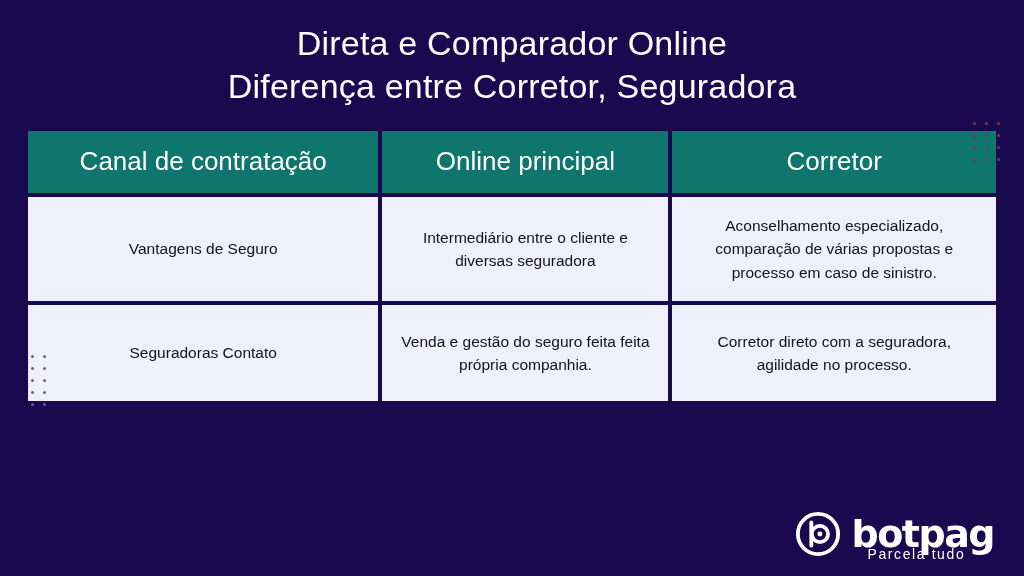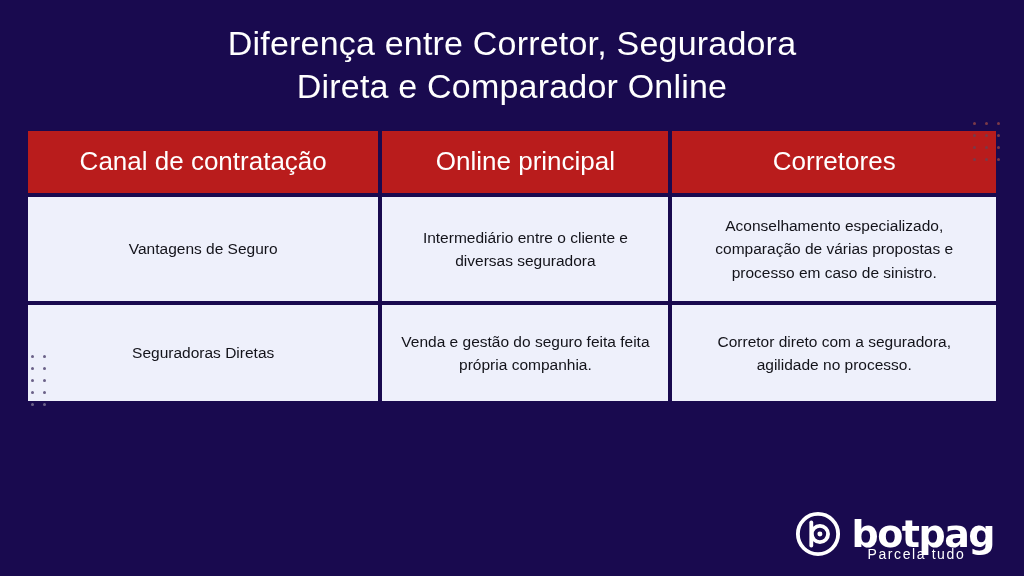--- a/index.html
+++ b/index.html
@@ -82,21 +82,21 @@
     width:100%;
     border-collapse:separate;
     border-spacing:4px;
     table-layout:fixed;
   }
   table.compare col.c1 { width:36.5%; }
   table.compare col.c2 { width:29.8%; }
   table.compare col.c3 { width:33.7%; }
 
   thead th {
-    background:#b91c1c;
+    background:#0f766e;
     color:#ffffff;
     font-size:26px;
     font-weight:400;
     line-height:1.2;
     height:62px;
     vertical-align:middle;
     text-align:center;
     padding:4px 8px;
   }
 
@@ -157,22 +157,22 @@
     font-weight:400;
     white-space:nowrap;
   }
 </style>
 </head>
 <body>
 
 <div class="slide">
 
   <div class="title-block">
+    <span class="title-line">Direta e Comparador Online</span>
     <span class="title-line">Diferença entre Corretor, Seguradora</span>
-    <span class="title-line">Direta e Comparador Online</span>
   </div>
 
   <div class="dots dots--topright">
     <span></span>
       <span></span>
       <span></span>
     <span></span>
       <span></span>
       <span></span>
     <span></span>
@@ -200,31 +200,31 @@
     <table class="compare">
       <colgroup>
         <col class="c1">
           <col class="c2">
           <col class="c3">
       </colgroup>
       <thead>
         <tr>
           <th>Canal de contratação</th>
           <th>Online principal</th>
-          <th>Corretores</th>
+          <th>Corretor</th>
         </tr>
       </thead>
       <tbody>
         <tr class="r1">
           <td>Vantagens de Seguro</td>
           <td>Intermediário entre o cliente e diversas seguradora</td>
           <td>Aconselhamento especializado, comparação de várias propostas e processo em caso de sinistro.</td>
         </tr>
         <tr class="r2">
-          <td>Seguradoras Diretas</td>
+          <td>Seguradoras Contato</td>
           <td>Venda e gestão do seguro feita feita própria companhia.</td>
           <td>Corretor direto com a seguradora, agilidade no processo.</td>
         </tr>
       </tbody>
     </table>
   </div>
 
   <div class="logo">
     <svg class="logo-mark" viewBox="0 0 48 48">
       <circle cx="24" cy="24" r="21" fill="none" stroke="#ffffff" stroke-width="4"></circle>

